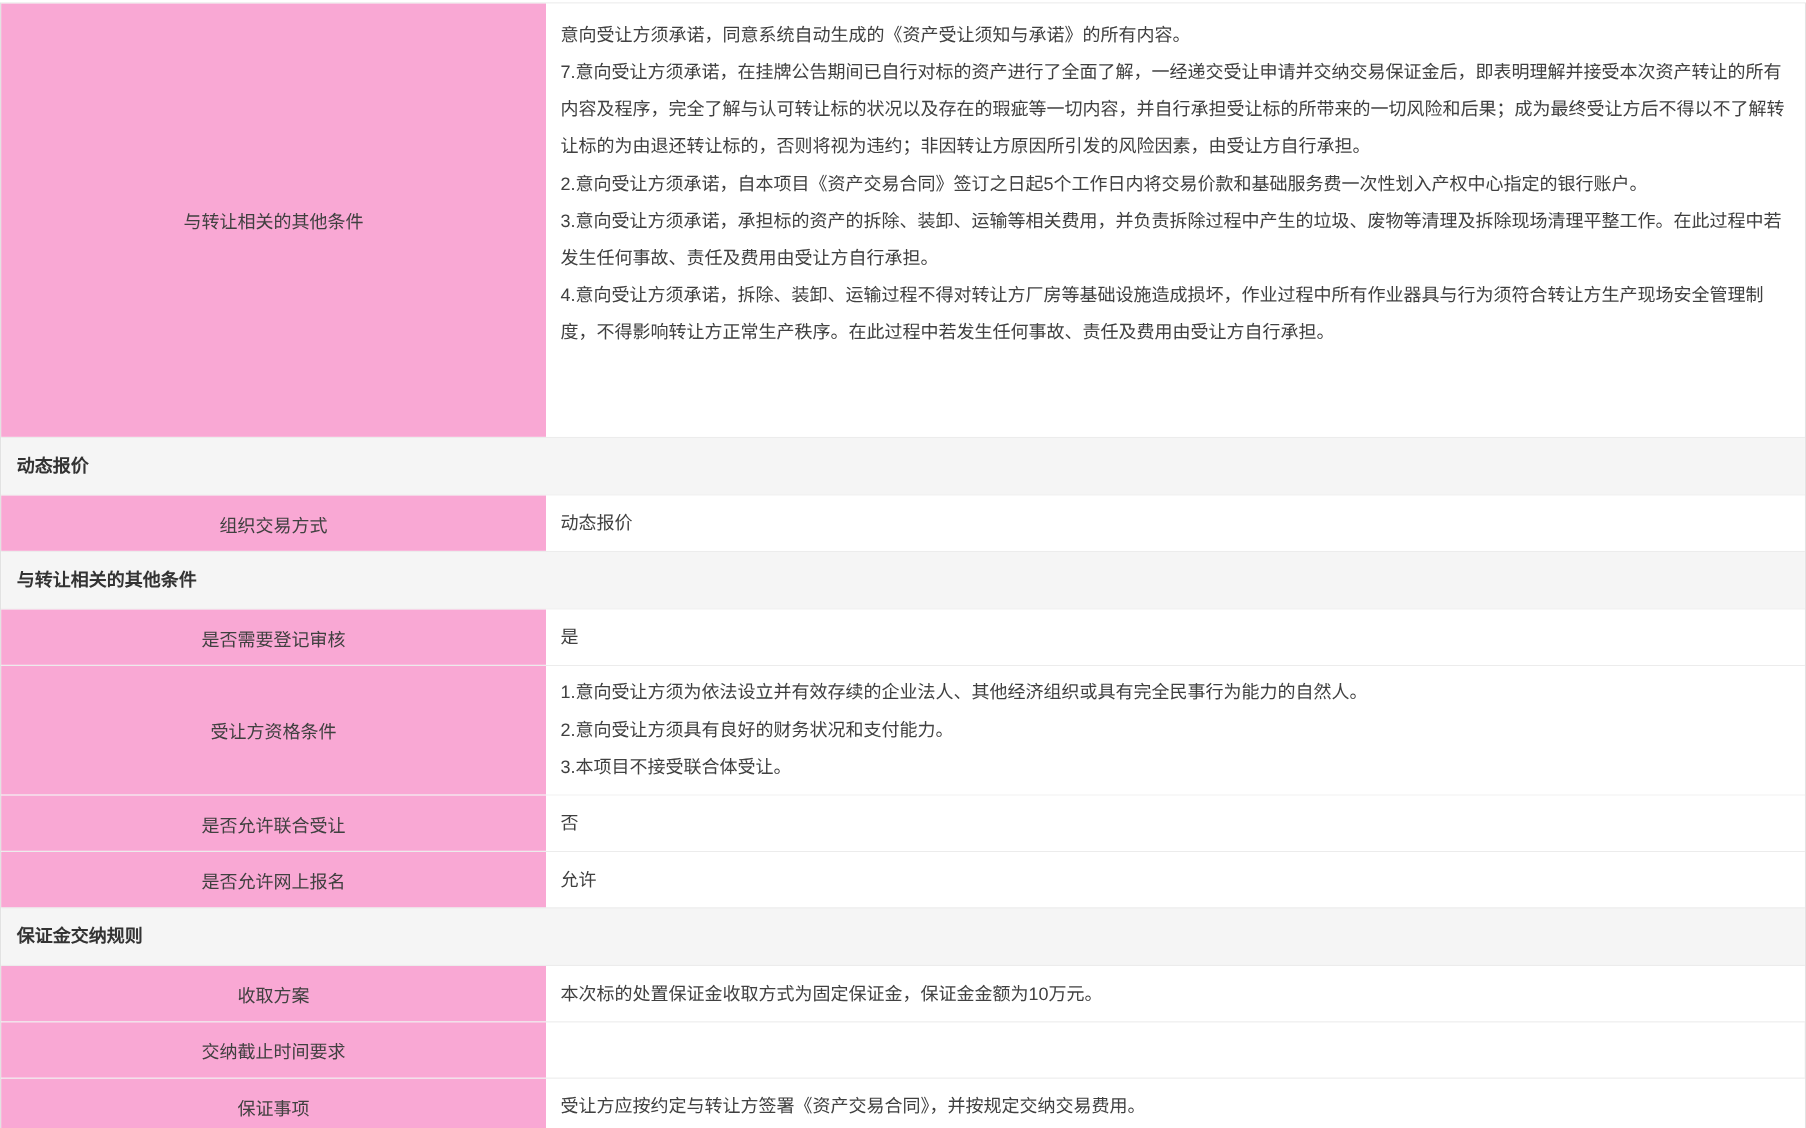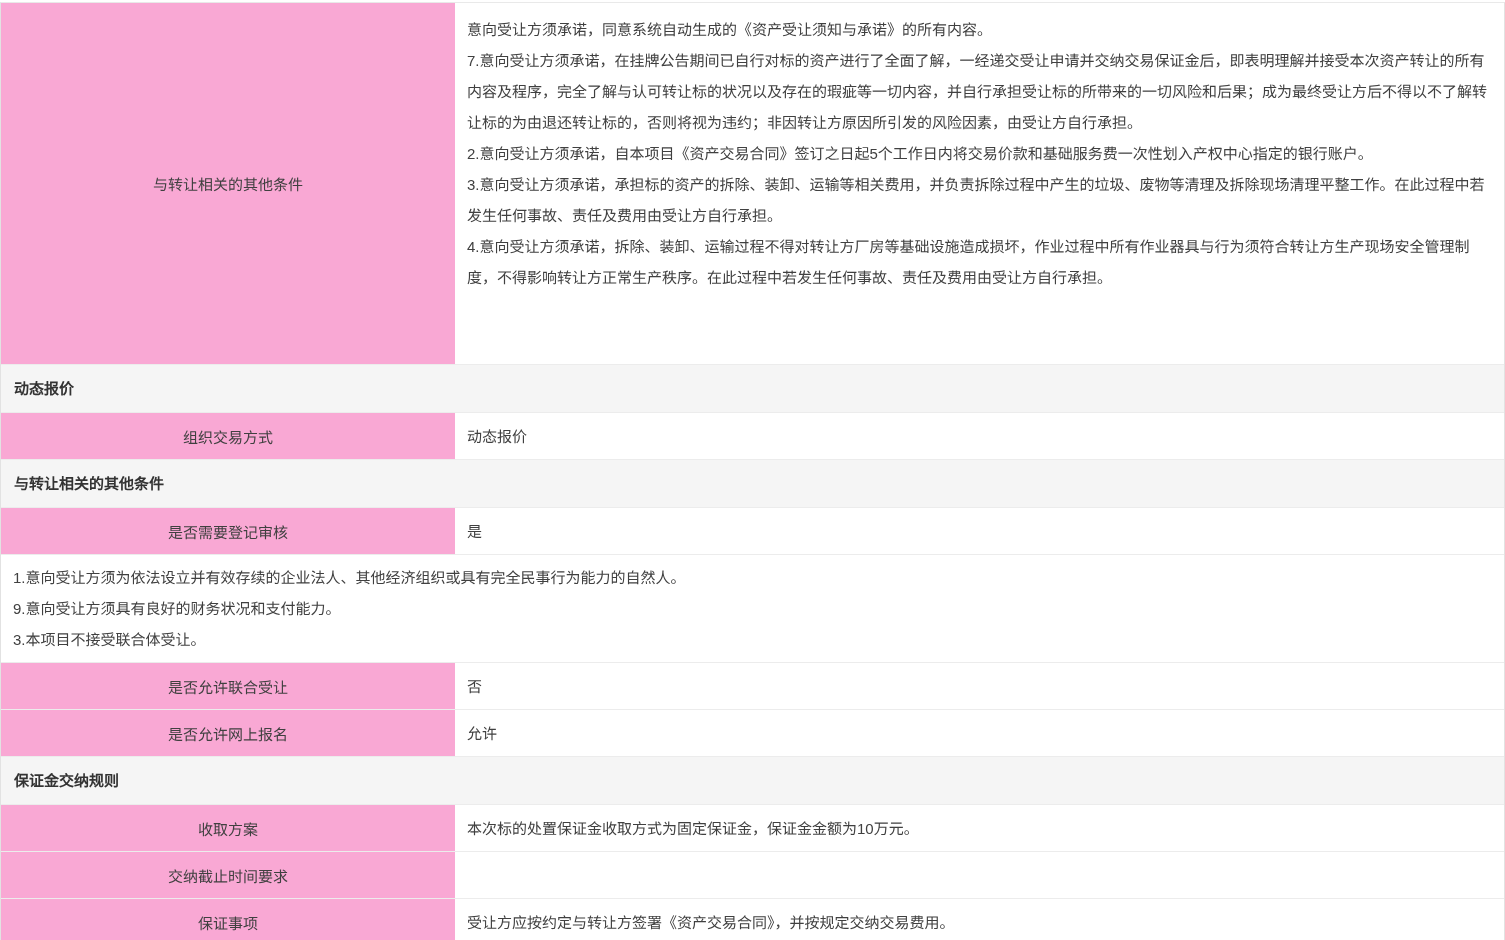--- a/index.html
+++ b/index.html
@@ -102,23 +102,26 @@
   <div class="row h47">
     <div class="label-cell">
       <span>是否需要登记审核</span>
     </div>
     <div class="value-cell">
       <p>是</p>
     </div>
   </div>
 
   <div class="row h106">
+    <div class="label-cell">
+      <span>受让方资格条件</span>
+    </div>
     <div class="value-cell">
       <p>1.意向受让方须为依法设立并有效存续的企业法人、其他经济组织或具有完全民事行为能力的自然人。</p>
-      <p>9.意向受让方须具有良好的财务状况和支付能力。</p>
+      <p>2.意向受让方须具有良好的财务状况和支付能力。</p>
       <p>3.本项目不接受联合体受让。</p>
     </div>
   </div>
 
   <div class="row h47">
     <div class="label-cell">
       <span>是否允许联合受让</span>
     </div>
     <div class="value-cell">
       <p>否</p>

